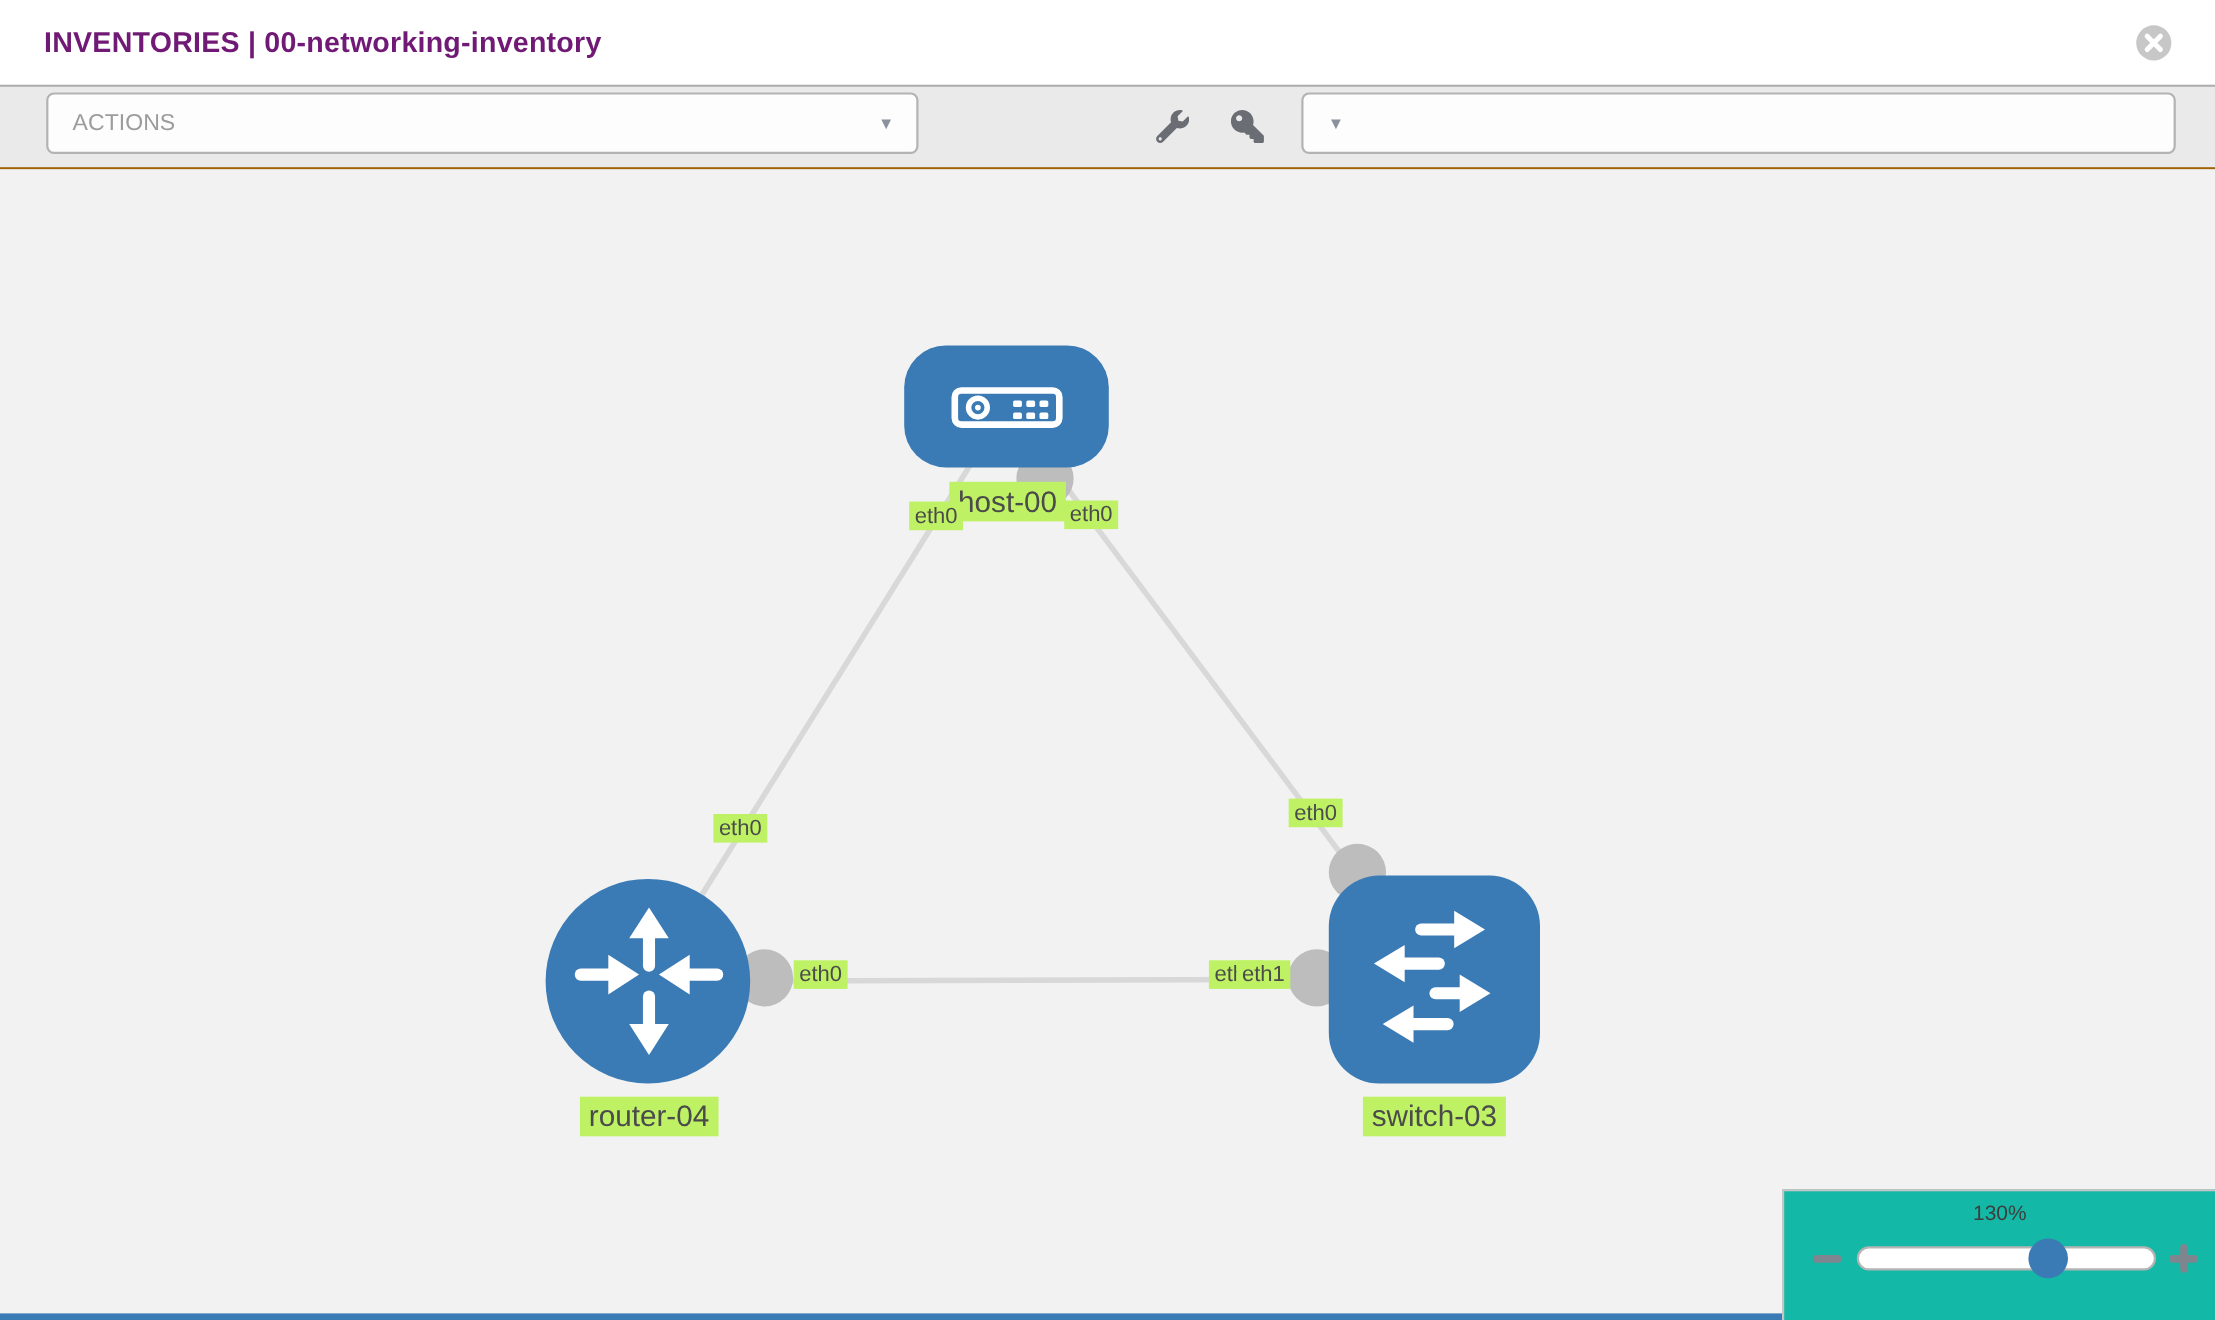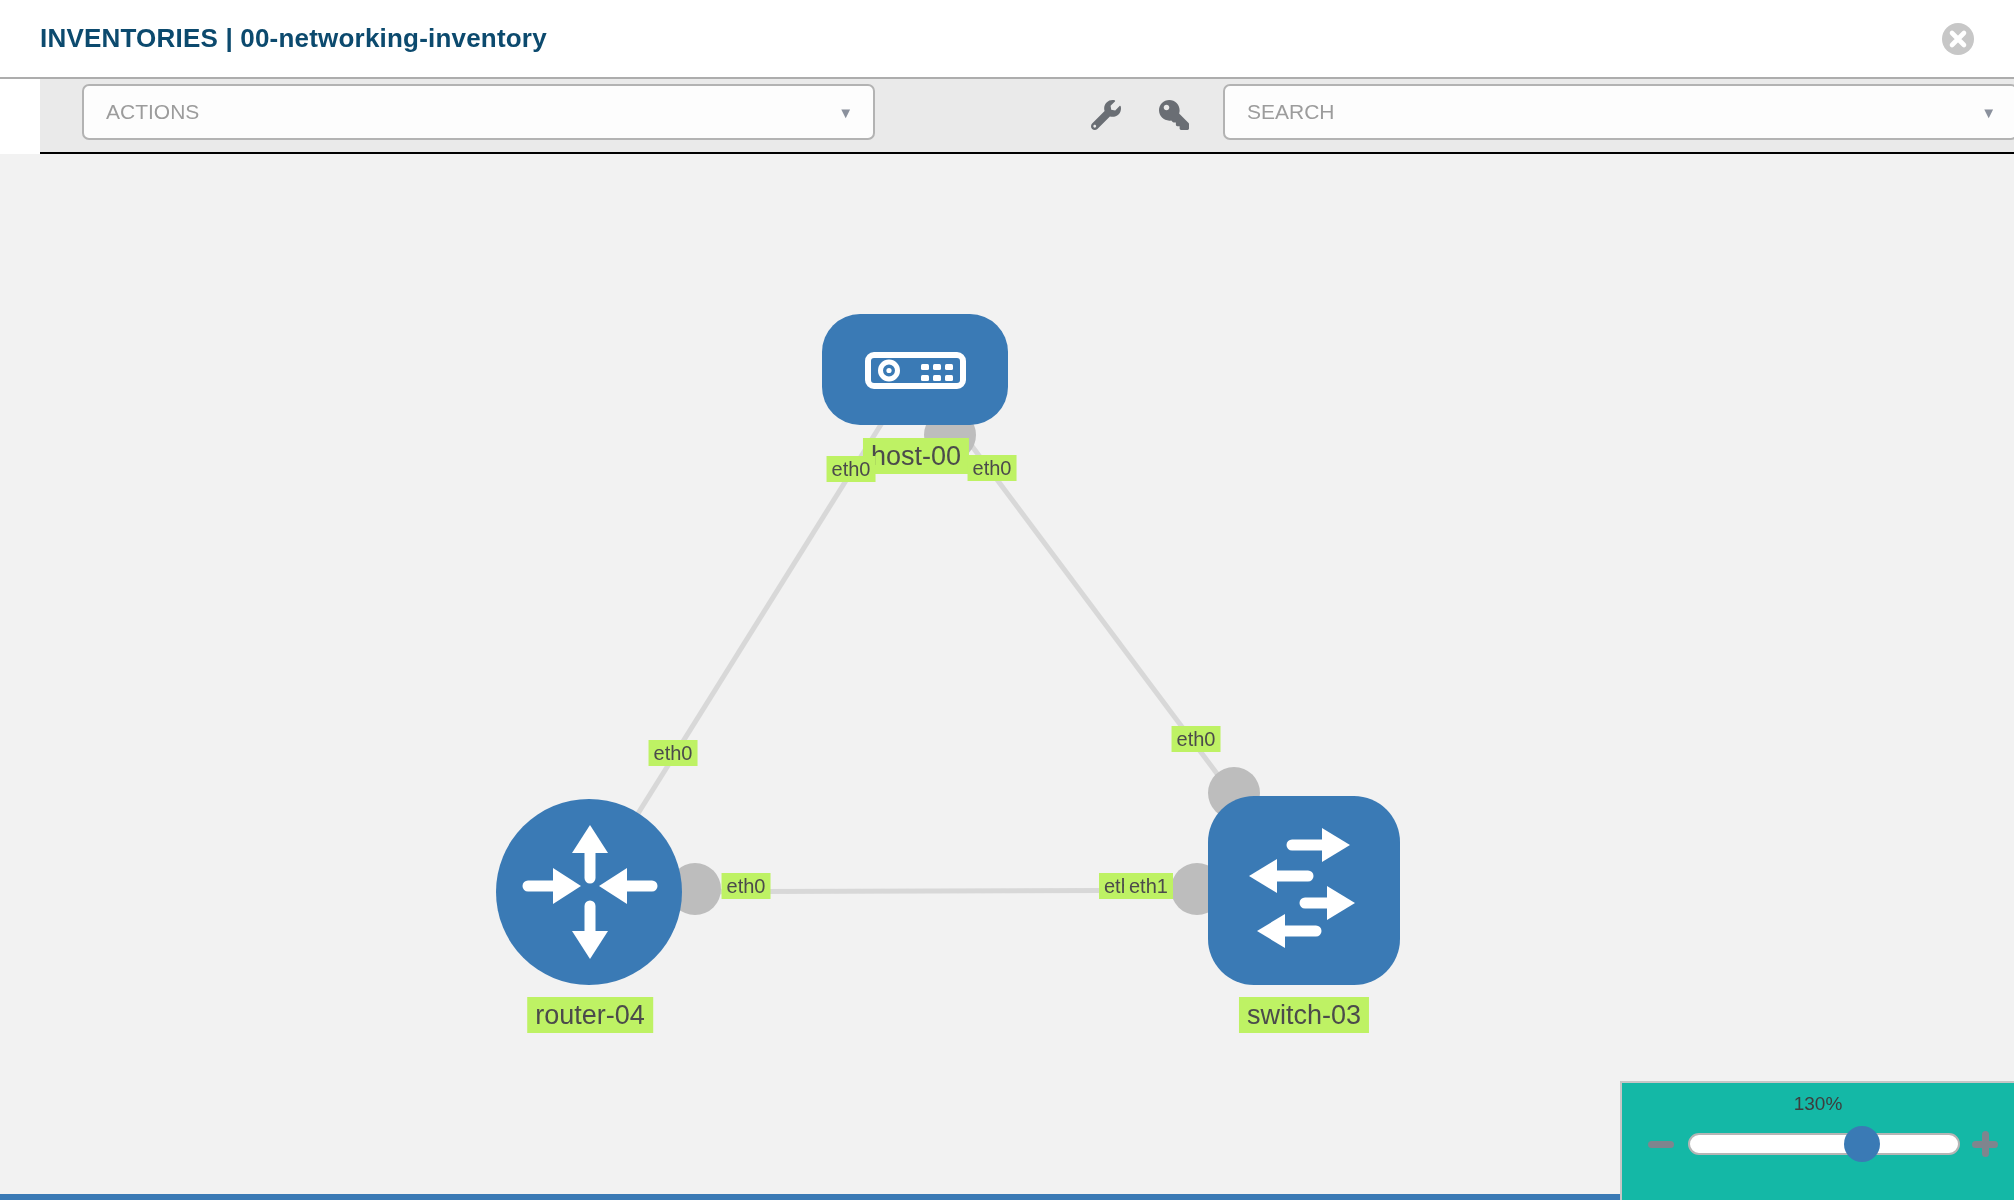--- a/index.html
+++ b/index.html
@@ -4,26 +4,26 @@
 <style>
   * { margin:0; padding:0; box-sizing:border-box; }
   html,body { width:2014px; height:1200px; overflow:hidden; background:#fff;
               font-family:"Liberation Sans", sans-serif; }
   .app { position:absolute; inset:0; display:flex; flex-direction:column; }
 
   
   .header { height:79px; background:#fff; border-bottom:2px solid #adadad;
             display:flex; align-items:center; justify-content:space-between;
             padding:0 39px 0 40px; flex:0 0 auto; }
-  .title { font-size:26px; font-weight:bold; color:#0c4a6e; letter-spacing:0.2px; }
+  .title { font-size:26px; font-weight:bold; color:#701a75; letter-spacing:0.2px; }
   .close-btn { width:34px; height:34px; cursor:pointer; }
 
   
-  .toolbar { height:75px; background:#eaeaea; border-bottom:2px solid #000000;
-             position:relative; flex:0 0 auto;margin-left:40px; }
+  .toolbar { height:75px; background:#eaeaea; border-bottom:2px solid #a16207;
+             position:relative; flex:0 0 auto; }
   .fake-select { position:absolute; top:5px; height:56px; background:#fdfdfd;
                  border:2px solid #b3b3b3; border-radius:7px; display:flex;
                  align-items:center; padding:0 20px 0 22px; }
   .fake-select .ph { font-size:21px; color:#9c9c9c; flex:1; }
   .caret { font-size:15px; color:#8b919d; }
   .actions-box { left:42px; width:793px; }
   .search-box { left:1183px; width:795px; }
   .tool-btn { position:absolute; top:21px; width:32px; height:32px; cursor:pointer; }
   .tool-btn svg { width:30px; height:30px; fill:#6a6e74; }
   .wrench-btn { left:1051px; }
@@ -89,21 +89,20 @@
         <path d="M507.73 109.1c-2.24-9.03-13.54-12.09-20.12-5.51l-74.36 74.36-67.88-11.31-11.31-67.88 74.36-74.36c6.62-6.62 3.43-17.9-5.66-20.16-47.38-11.74-99.55.91-136.58 37.93-39.64 39.64-50.55 97.1-34.05 147.2L18.74 402.76c-24.99 24.99-24.99 65.51 0 90.5 24.99 24.99 65.51 24.99 90.5 0l213.21-213.21c50.12 16.71 107.47 5.68 147.37-34.22 37.07-37.07 49.7-89.32 37.91-136.73zM64 472c-13.25 0-24-10.75-24-24 0-13.26 10.75-24 24-24s24 10.74 24 24c0 13.25-10.75 24-24 24z"></path>
       </svg>
     </div>
     <div class="tool-btn key-btn">
       <svg viewBox="0 0 512 512">
         <path transform="translate(512,0) scale(-1,1)" d="M512 176.001C512 273.203 433.202 352 336 352c-11.22 0-22.19-1.062-32.827-3.069l-24.012 27.014A23.999 23.999 0 0 1 261.223 384H224v40c0 13.255-10.745 24-24 24h-40v40c0 13.255-10.745 24-24 24H24c-13.255 0-24-10.745-24-24v-78.059c0-6.365 2.529-12.47 7.029-16.971l161.802-161.802C163.108 219.422 160 198.054 160 176 160 78.798 238.797.001 335.999 0 433.488-.001 512 78.511 512 176.001zM336 128c0 26.51 21.49 48 48 48s48-21.49 48-48-21.49-48-48-48-48 21.49-48 48z"></path>
       </svg>
     </div>
 
     <div class="fake-select search-box">
-      <span class="ph">SEARCH</span>
       <span class="caret">▼</span>
     </div>
   </div>
 
   <div class="canvas">
 
     <svg class="topo" width="2014" height="1044" viewBox="0 0 2014 1044">
 
       <g stroke="#d8d8d8" stroke-width="5" fill="none">
         <line x1="915" y1="216" x2="589" y2="738"></line>

